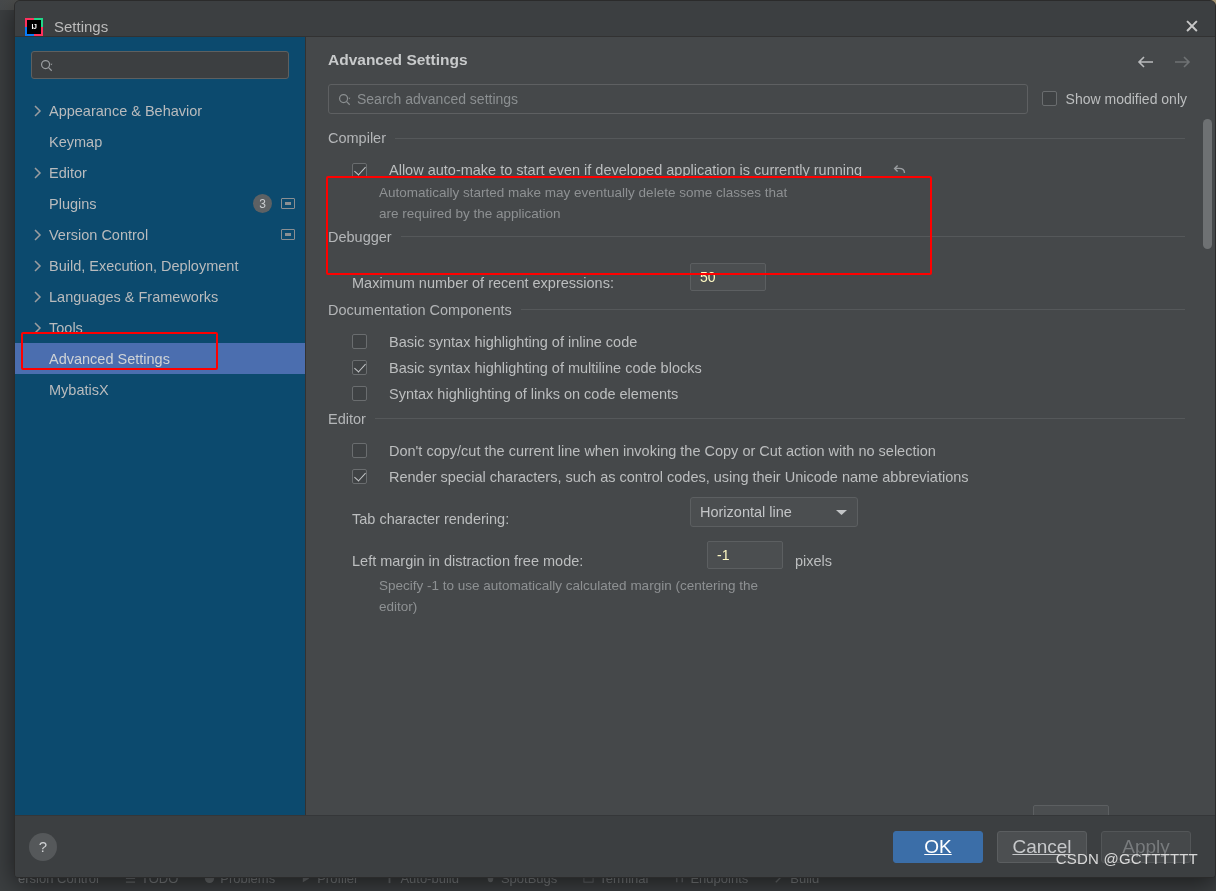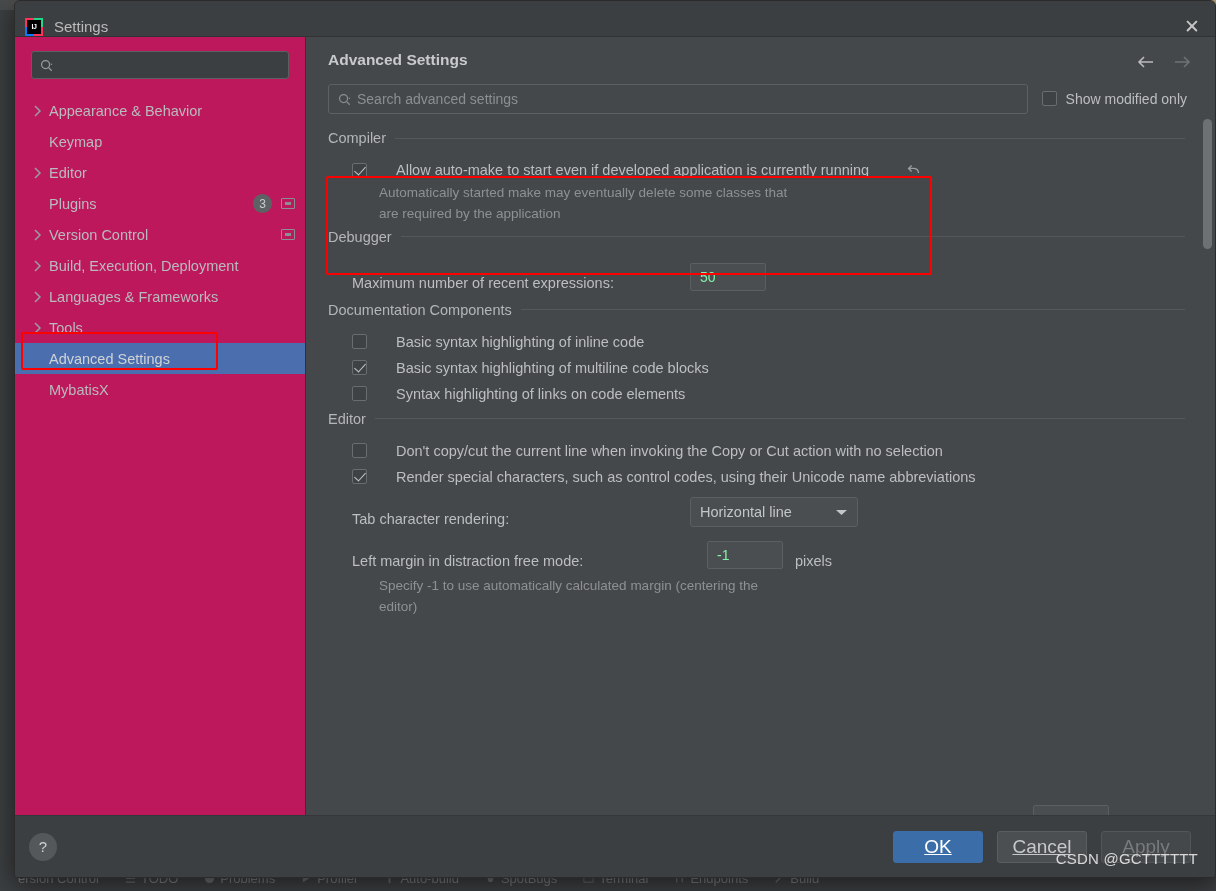--- a/index.html
+++ b/index.html
@@ -70,21 +70,21 @@
     margin-left: auto; width: 46px; height: 36px;
     display: flex; align-items: center; justify-content: center;
     color: #c8c8c8; font-size: 19px; line-height: 1;
   }
 
   
   #dialog-body { flex: 1 1 auto; display: flex; min-height: 0; }
 
   
   #sidebar {
-    width: 290px; flex: 0 0 290px; background: #be185d;
+    width: 290px; flex: 0 0 290px; background: #0c4a6e;
     display: flex; flex-direction: column; padding-top: 14px;
   }
   #sidebar-search {
     margin: 0 16px 16px 16px; height: 28px;
     background: #3c3f41; border: 1px solid #5e6060; border-radius: 3px;
     display: flex; align-items: center; padding: 0 8px; gap: 5px;
   }
   #sidebar-search .mag { width: 13px; height: 13px; }
   .tree { flex: 1 1 auto; }
   .tree-item {
@@ -130,36 +130,36 @@
   #settings-scroll {
     flex: 1 1 auto; overflow: hidden; position: relative;
     padding: 16px 30px 0 22px;
   }
 
   .section { margin-bottom: 4px; }
   .section-header { display: flex; align-items: center; gap: 9px; margin-bottom: 11px; }
   .section-title { color: #b4b6b8; font-size: 14.5px; white-space: nowrap; }
   .section-rule { flex: 1 1 auto; height: 1px; background: #55585a; }
 
-  .opt-row { display: flex; align-items: center; gap: 29px; padding: 5px 0 5px 24px; }
+  .opt-row { display: flex; align-items: center; gap: 22px; padding: 5px 0 5px 24px; }
   .opt-label { color: #bcbebf; font-size: 14.5px; white-space: nowrap; }
   .opt-desc { color: #8e9193; font-size: 13.5px; line-height: 1.55;
               padding-left: 51px; max-width: 470px; }
 
   .cb { width: 15px; height: 15px; border: 1px solid #6a6d6f; border-radius: 2px;
         background: #3f4244; position: relative; flex: 0 0 15px; }
   .cb.checked::after {
     content: ""; position: absolute; left: 4px; top: 0px; width: 5px; height: 10px;
     border: solid #c6c8ca; border-width: 0 1.8px 1.8px 0; transform: rotate(42deg);
   }
 
   .field {
     background: #4b4e50; border: 1px solid #5c5f61; border-radius: 2px;
     height: 28px; display: flex; align-items: center; padding: 0 9px;
-    color: #86efac; font-size: 14px;
+    color: #fef9c3; font-size: 14px;
   }
   .field.num-50 { width: 76px; }
   .combo {
     width: 168px; height: 30px; background: #4b4e50; border: 1px solid #5c5f61;
     border-radius: 3px; display: flex; align-items: center; padding: 0 9px;
     color: #c3c5c7; font-size: 14.5px;
   }
   .combo .caret { margin-left: auto; }
   .unit { color: #bcbebf; font-size: 14.5px; }
 

